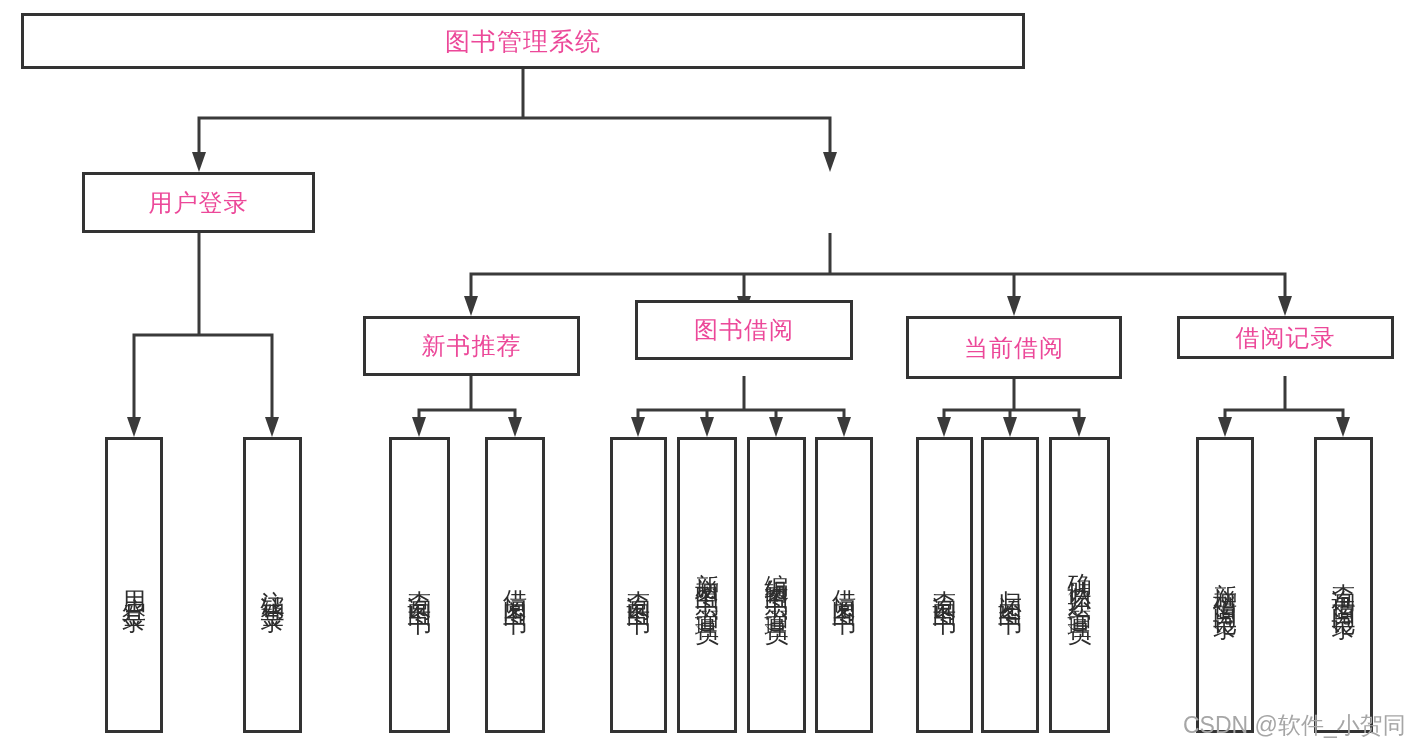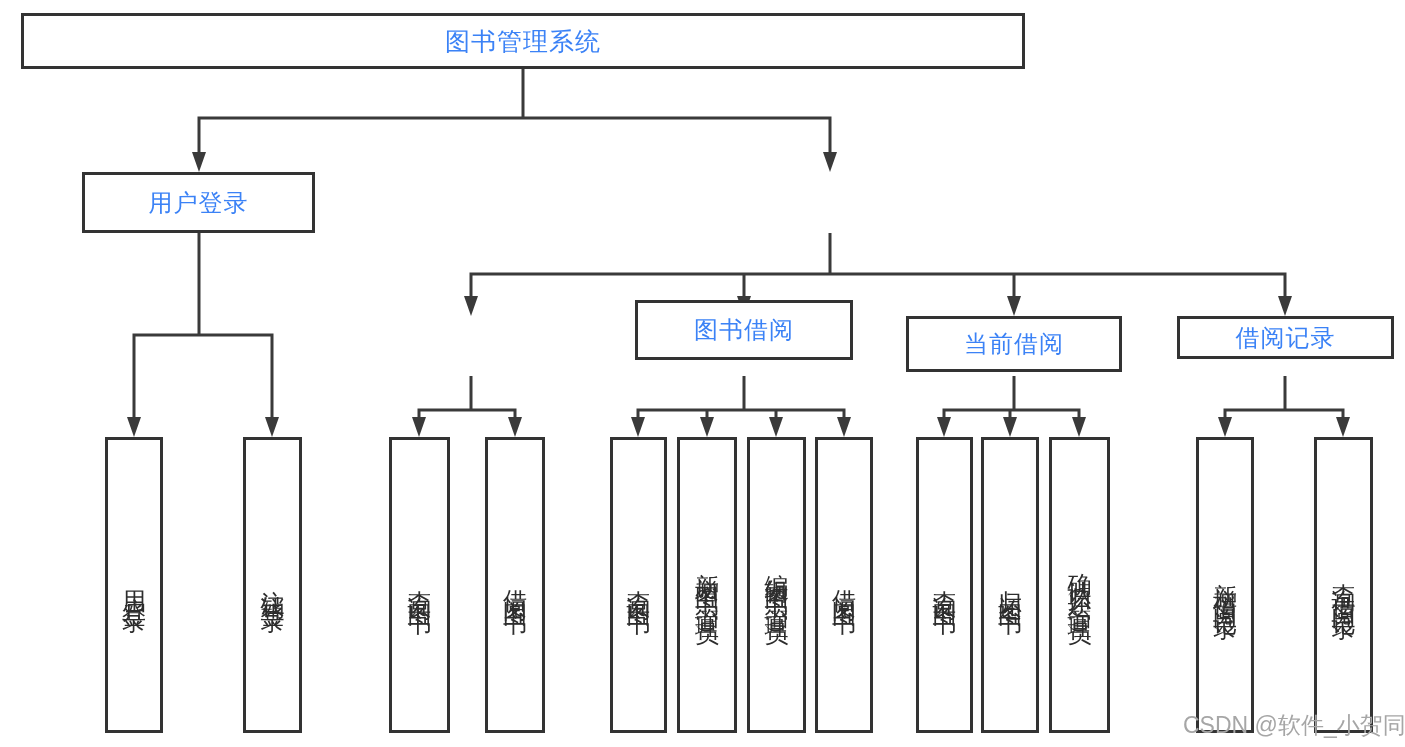--- a/index.html
+++ b/index.html
@@ -18,21 +18,21 @@
     pointer-events: none;
   }
   .hnode {
     position: absolute;
     box-sizing: border-box;
     background: #ffffff;
     border: 3px solid #333333;
     display: flex;
     align-items: center;
     justify-content: center;
-    color: #3b82f6;
+    color: #ec4899;
     font-size: 24px;
     letter-spacing: 1px;
     white-space: nowrap;
   }
   .hnode.root { font-size: 25px; }
   .vnode {
     position: absolute;
     box-sizing: border-box;
     background: #ffffff;
     border: 3px solid #333333;
@@ -99,24 +99,27 @@
   </svg>
 
   <div class="hnode root" style="left:21px;top:13px;width:1004px;height:56px">
     <span>图书管理系统</span>
   </div>
 
   <div class="hnode" style="left:82px;top:172px;width:233px;height:61px">
     <span>用户登录</span>
   </div>
 
+  <div class="hnode" style="left:363px;top:316px;width:217px;height:60px">
+    <span>新书推荐</span>
+  </div>
   <div class="hnode" style="left:635px;top:300px;width:218px;height:60px">
     <span>图书借阅</span>
   </div>
-  <div class="hnode" style="left:906px;top:316px;width:216px;height:56px">
+  <div class="hnode" style="left:906px;top:316px;width:216px;height:63px">
     <span>当前借阅</span>
   </div>
   <div class="hnode" style="left:1177px;top:316px;width:217px;height:43px">
     <span>借阅记录</span>
   </div>
 
   <div class="vnode" style="left:105px;width:58px">
     <span>用户登录</span>
   </div>
   <div class="vnode" style="left:243px;width:59px">

